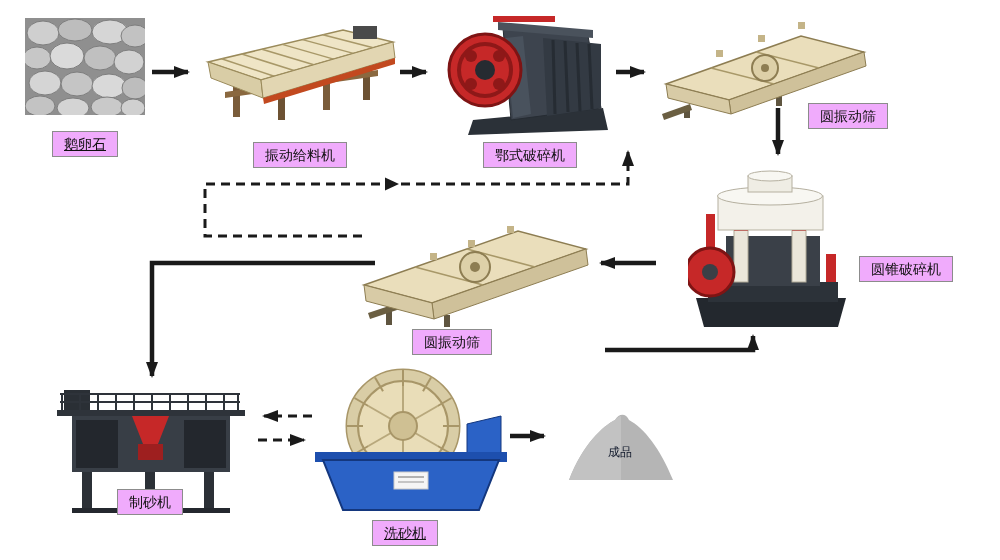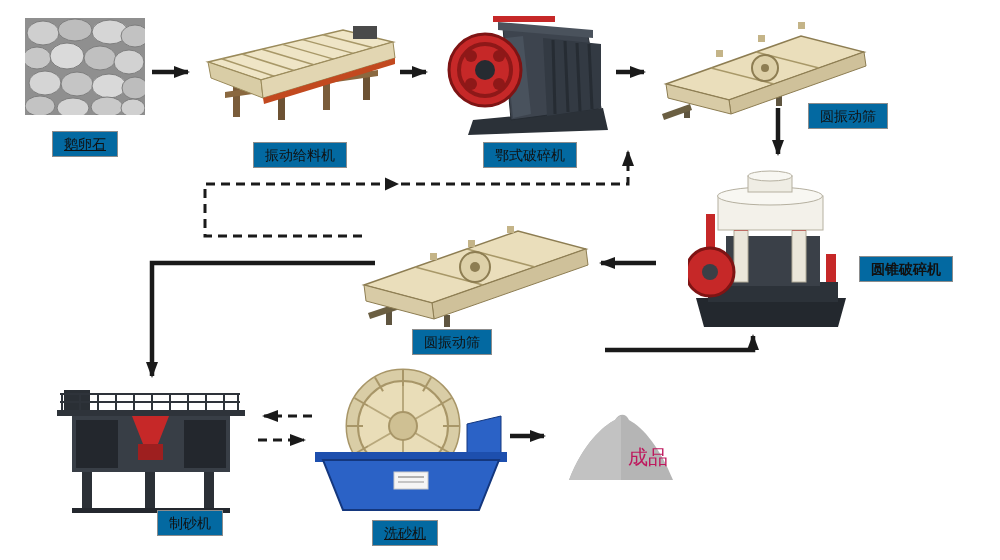--- a/index.html
+++ b/index.html
@@ -5,27 +5,27 @@
   * { margin:0; padding:0; box-sizing:border-box; }
   html,body { background:#fff; }
   .stage {
     position:relative; width:1000px; height:560px; background:#ffffff;
     font-family:"DejaVu Sans","Liberation Sans",sans-serif; overflow:hidden;
   }
   .machine { position:absolute; }
   .machine svg { display:block; }
   .label {
     position:absolute; transform:translateX(-50%);
-    background:#0369a1; border:1px solid #8c8c8c;
+    background:#f0abfc; border:1px solid #8c8c8c;
     padding:3px 11px; font-size:14px; line-height:18px; color:#111;
     white-space:nowrap;
   }
   .plabel {
     position:absolute; transform:translateX(-50%);
-    font-size:20px; color:#be185d; white-space:nowrap;margin-left:28px;
+    font-size:12px; color:#0f172a; white-space:nowrap;
   }
   .connectors { position:absolute; left:0; top:0; pointer-events:none; }
   .solid  { stroke:#1a1a1a; stroke-width:4.5; fill:none; }
   .dashed { stroke:#1a1a1a; stroke-width:3; fill:none; stroke-dasharray:9 6; }
 </style>
 </head>
 <body>
 
 <div class="stage">
 
@@ -272,19 +272,19 @@
     <svg width="112" height="78" viewBox="0 0 112 78">
       <path d="M4,74 C18,38 38,20 50,14 C54,7 61,7 64,14 C79,22 95,42 108,74 Z" fill="#b5b5b5"></path>
       <path d="M4,74 C18,38 38,20 50,14 C52,11 55,10 56,10 L56,74 Z" fill="#c2c2c2"></path>
     </svg>
   </div>
 
   <div class="label" style="left:85px;top:131px;text-decoration:underline;">鹅卵石</div>
   <div class="label" style="left:300px;top:142px;">振动给料机</div>
   <div class="label" style="left:530px;top:142px;text-align:right;">鄂式破碎机</div>
   <div class="label" style="left:848px;top:103px;">圆振动筛</div>
-  <div class="label" style="left:906px;top:256px;font-weight:bold;">圆锥破碎机</div>
+  <div class="label" style="left:906px;top:256px;">圆锥破碎机</div>
   <div class="label" style="left:452px;top:329px;">圆振动筛</div>
-  <div class="label" style="left:150px;top:510px;margin-left:40px;">制砂机</div>
+  <div class="label" style="left:150px;top:489px;">制砂机</div>
   <div class="label" style="left:405px;top:520px;text-decoration:underline;">洗砂机</div>
   <div class="plabel" style="left:620px;top:444px;">成品</div>
 
 </div>
 
 </body></html>

